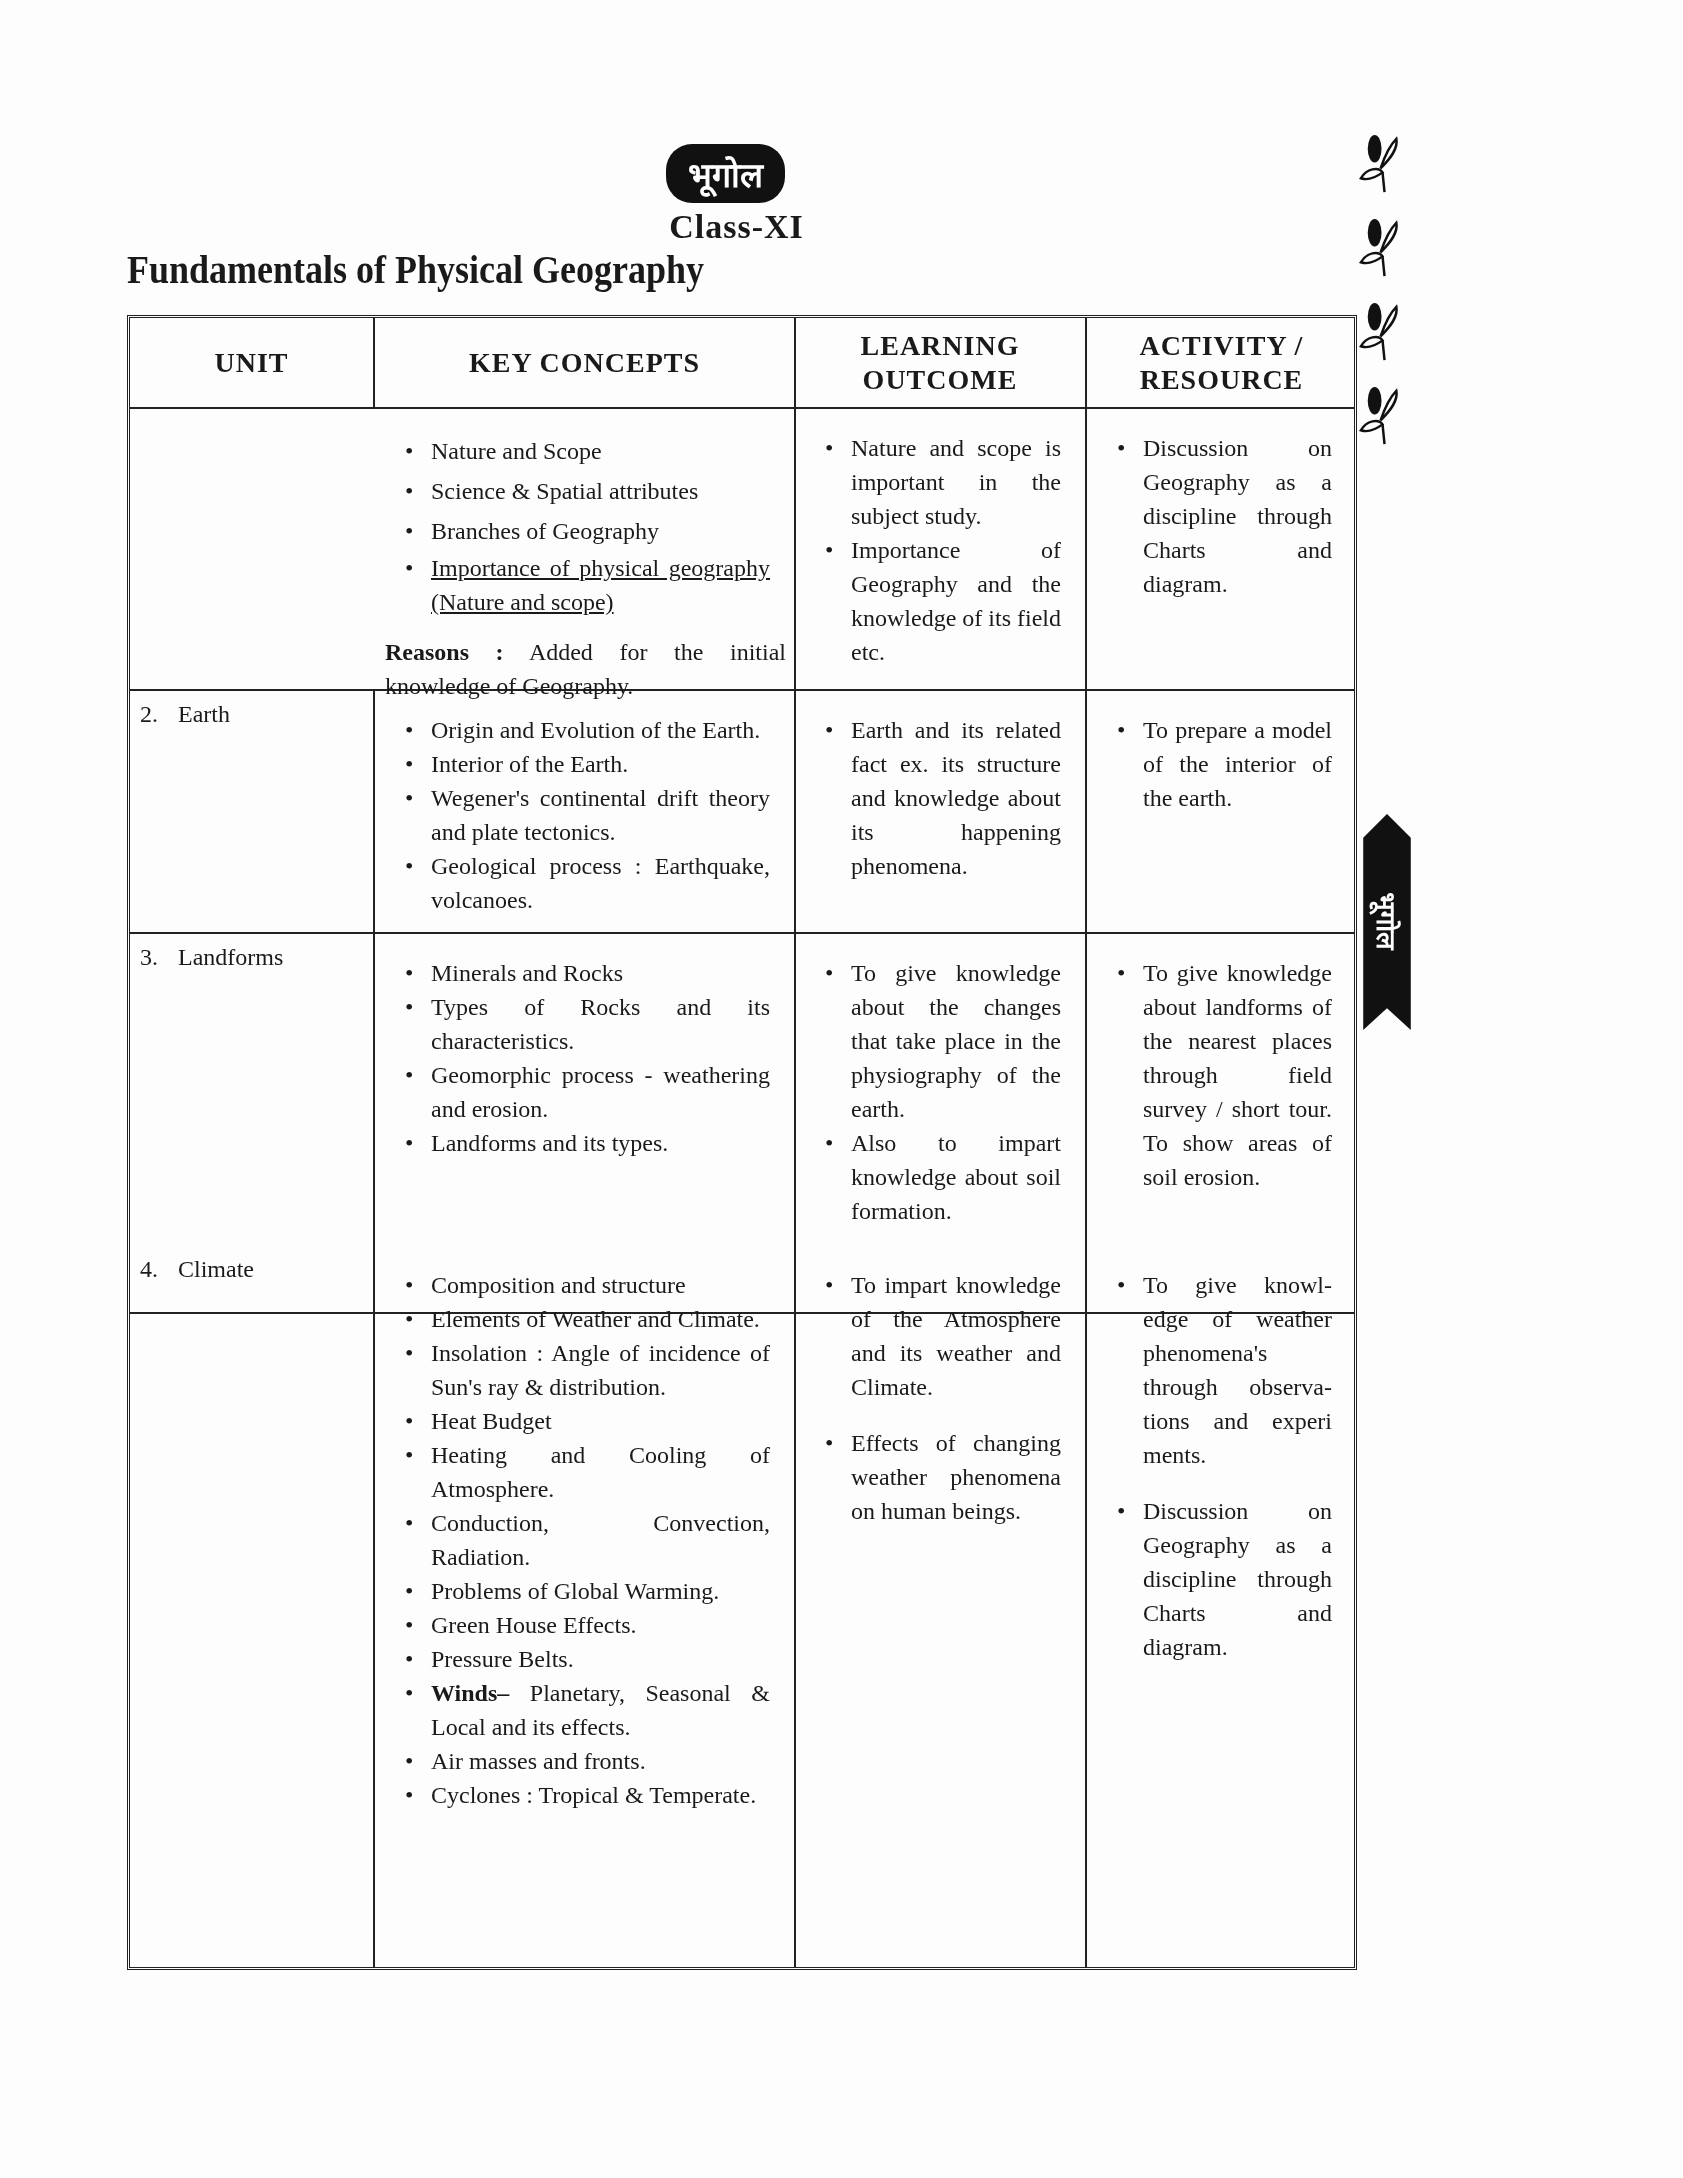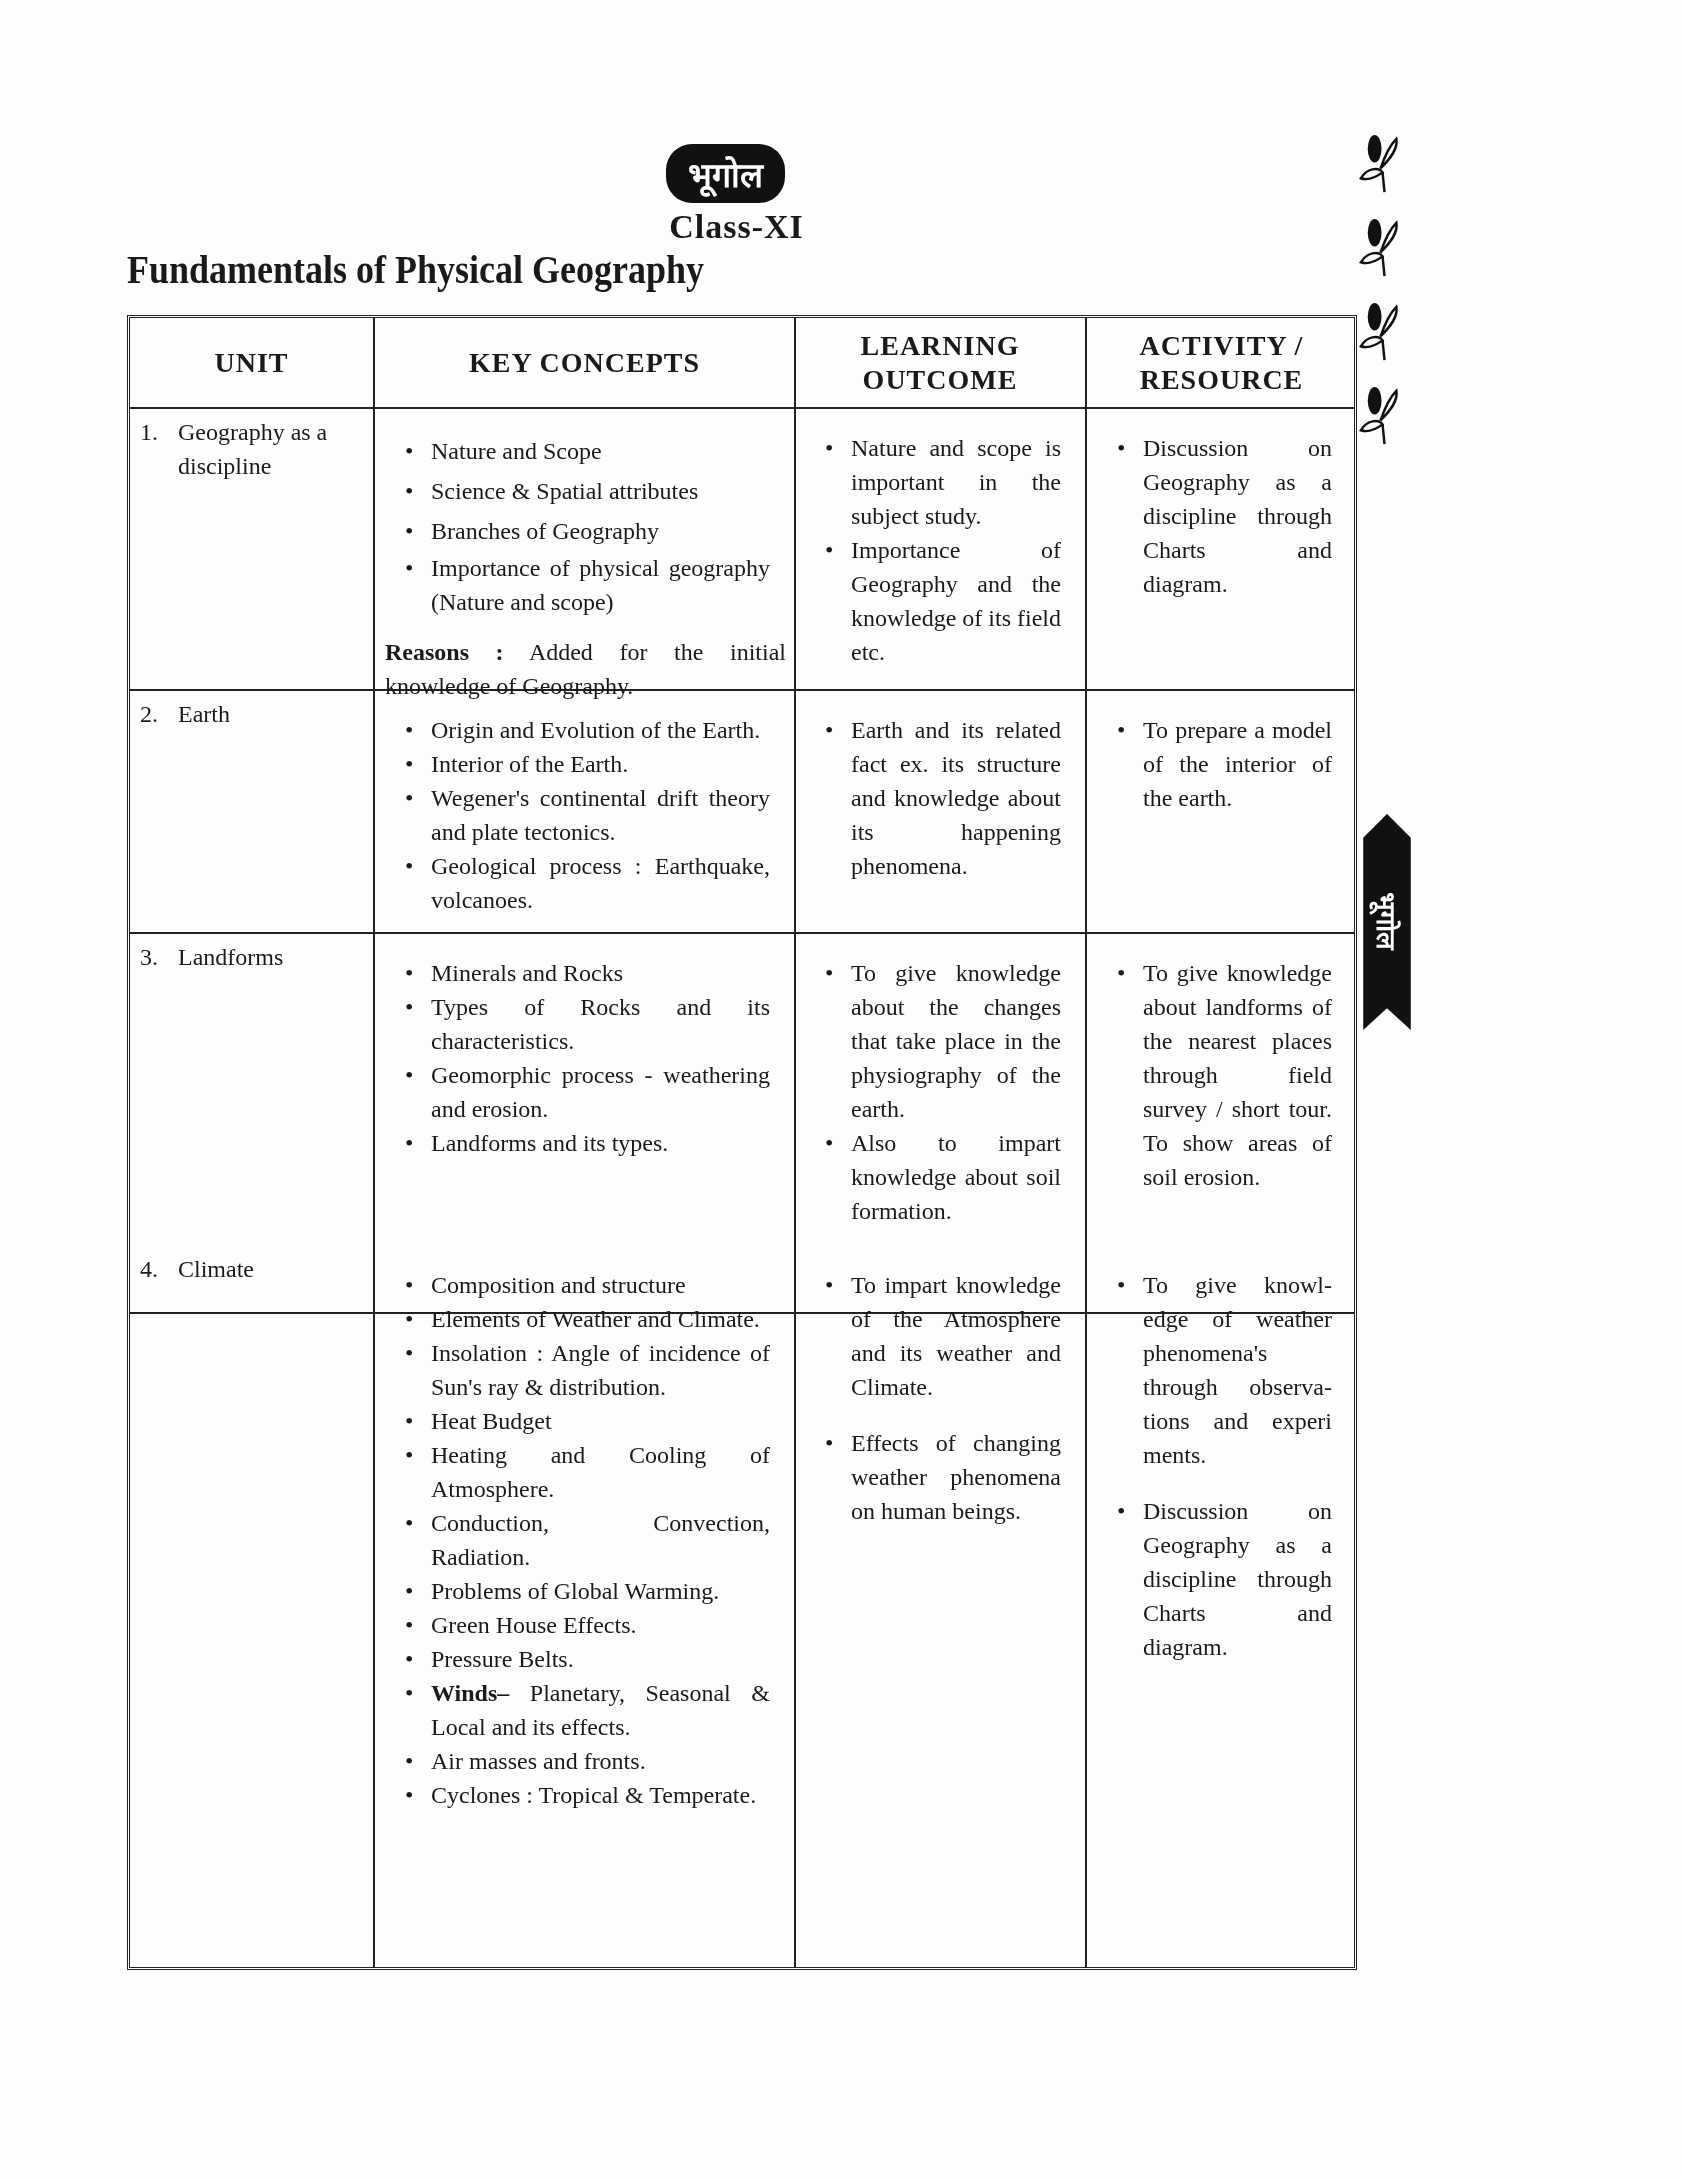--- a/index.html
+++ b/index.html
@@ -83,29 +83,26 @@
 <div class="table">
 
   <div class="row" style="top:0; height:91px;">
     <div class="cell c1 hdr">UNIT</div>
     <div class="cell c2 hdr">KEY CONCEPTS</div>
     <div class="cell c3 hdr">LEARNING OUTCOME</div>
     <div class="cell c4 hdr">ACTIVITY / RESOURCE</div>
   </div>
 
   <div class="row" style="top:91px; height:282px;">
-    <div class="cell c1">
-      <span class="unit-num">1.</span><span class="unit-name">Geography as a discipline</span>
-    </div>
     <div class="cell c2">
       <ul style="line-height:40px;">
         <li>Nature and Scope</li>
         <li>Science &amp; Spatial attributes</li>
         <li>Branches of Geography</li>
-        <li style="line-height:34px;">Importance of physical geography (Nature and scope)</li>
+        <li style="line-height:34px;text-decoration:underline;">Importance of physical geography (Nature and scope)</li>
       </ul>
       <div class="reasons"><b>Reasons :</b><span> Added for the initial knowledge of Geography.</span></div>
     </div>
     <div class="cell c3">
       <ul>
         <li>Nature and scope is important in the subject study.</li>
         <li>Importance of Geography and the knowledge of its field etc.</li>
       </ul>
     </div>
     <div class="cell c4">

